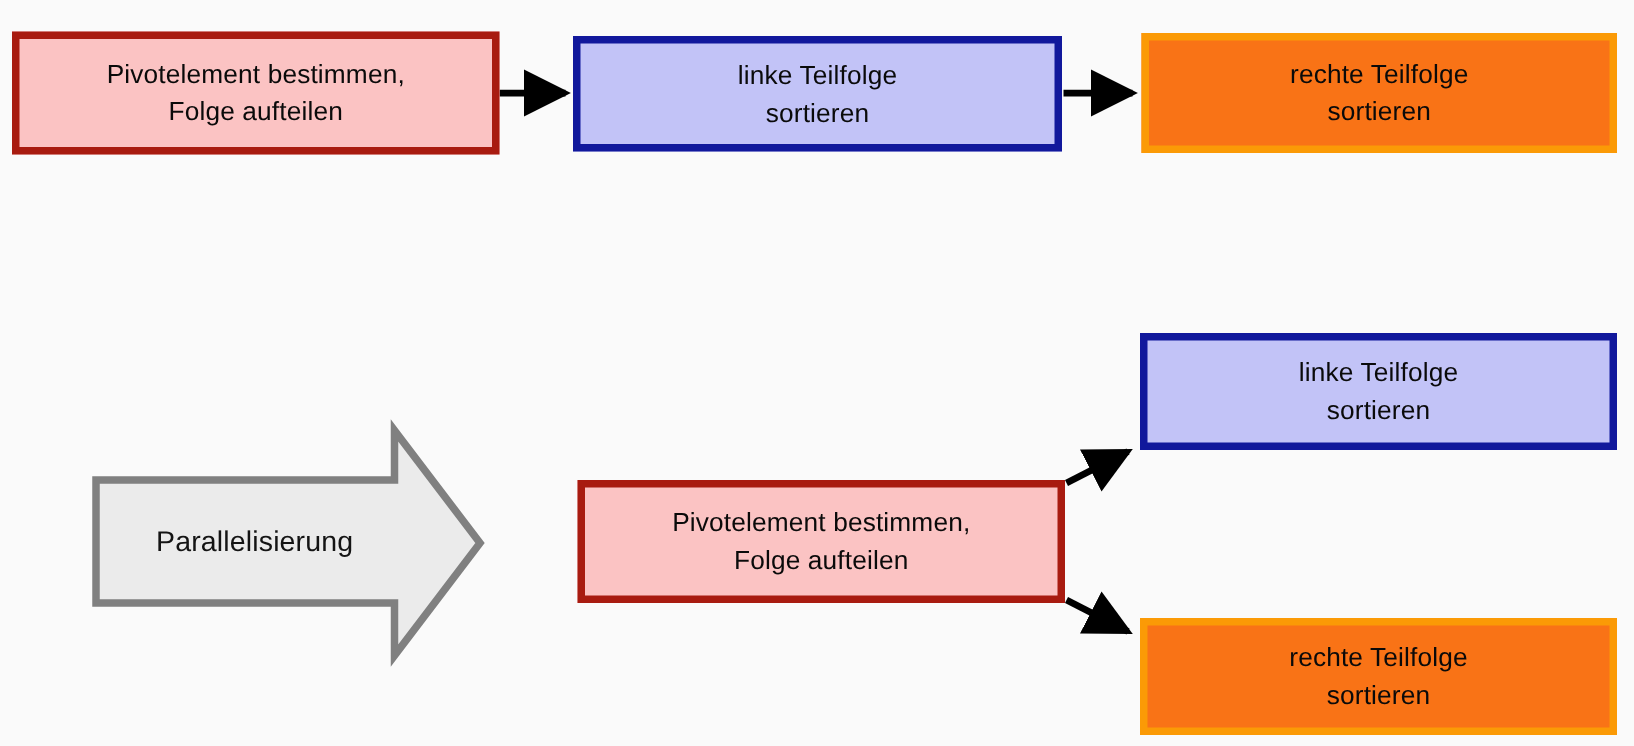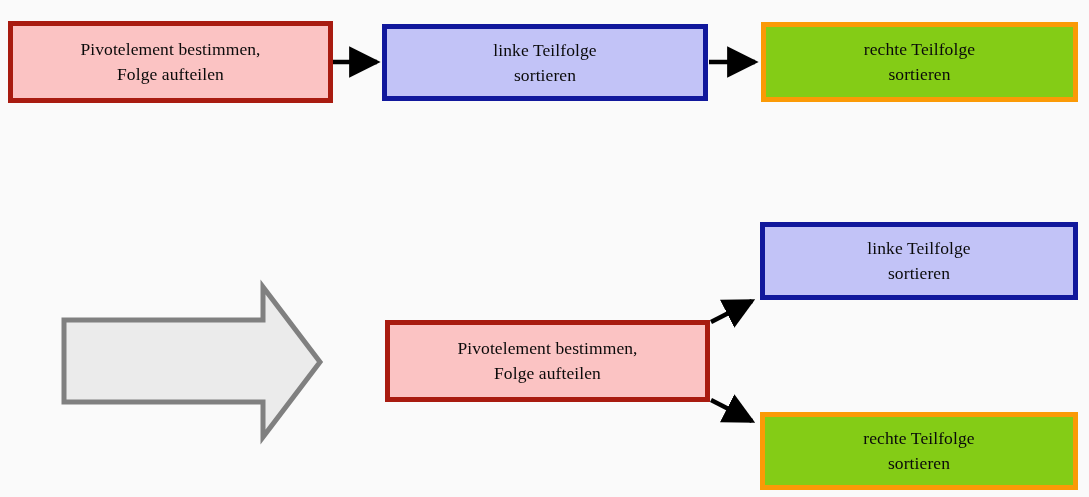--- a/index.html
+++ b/index.html
@@ -10,21 +10,20 @@
     width: 1089px;
     height: 497px;
     background: #fafafa;
     font-family: "Liberation Sans", sans-serif;
     overflow: hidden;
   }
   #canvas {
     position: relative;
     width: 1089px;
     height: 497px;
-    font-family: Liberation Serif, serif;
   }
   .node {
     position: absolute;
     box-sizing: border-box;
     display: flex;
     align-items: center;
     justify-content: center;
     text-align: center;
     font-size: 17.5px;
     line-height: 1.42;
@@ -35,21 +34,21 @@
   .node-red {
     background: #fbc3c3;
     border: 5px solid #a81b10;
   }
   .node-blue {
     background: #c2c3f7;
     border: 5px solid #11189c;
     text-align: center;
   }
   .node-yellow {
-    background: #84cc16;
+    background: #f97316;
     border: 5px solid #fb9a06;
   }
   .flow-svg {
     position: absolute;
     left: 0;
     top: 0;
     width: 1089px;
     height: 497px;
     pointer-events: none;
   }
@@ -93,20 +92,21 @@
   </div>
 
   <div class="node node-yellow" style="left:761px; top:22px; width:317px; height:80px;">
     <span>rechte Teilfolge
 sortieren</span>
   </div>
 
   <svg class="flow-svg" viewBox="0 0 1089 497" xmlns="http://www.w3.org/2000/svg">
     <polygon points="64,320 263,320 263,287 320,362 263,437 263,402 64,402" fill="#ebebeb" stroke="#808080" stroke-width="5" stroke-linejoin="miter"></polygon>
   </svg>
+  <div class="para-label" style="left:104px; top:351px;">Parallelisierung</div>
 
   <div class="node node-red" style="left:385px; top:320px; width:325px; height:82px;">
     <span>Pivotelement bestimmen,
 Folge aufteilen</span>
   </div>
 
   <div class="node node-blue" style="left:760px; top:222px; width:318px; height:78px;">
     <span>linke Teilfolge
 sortieren</span>
   </div>

